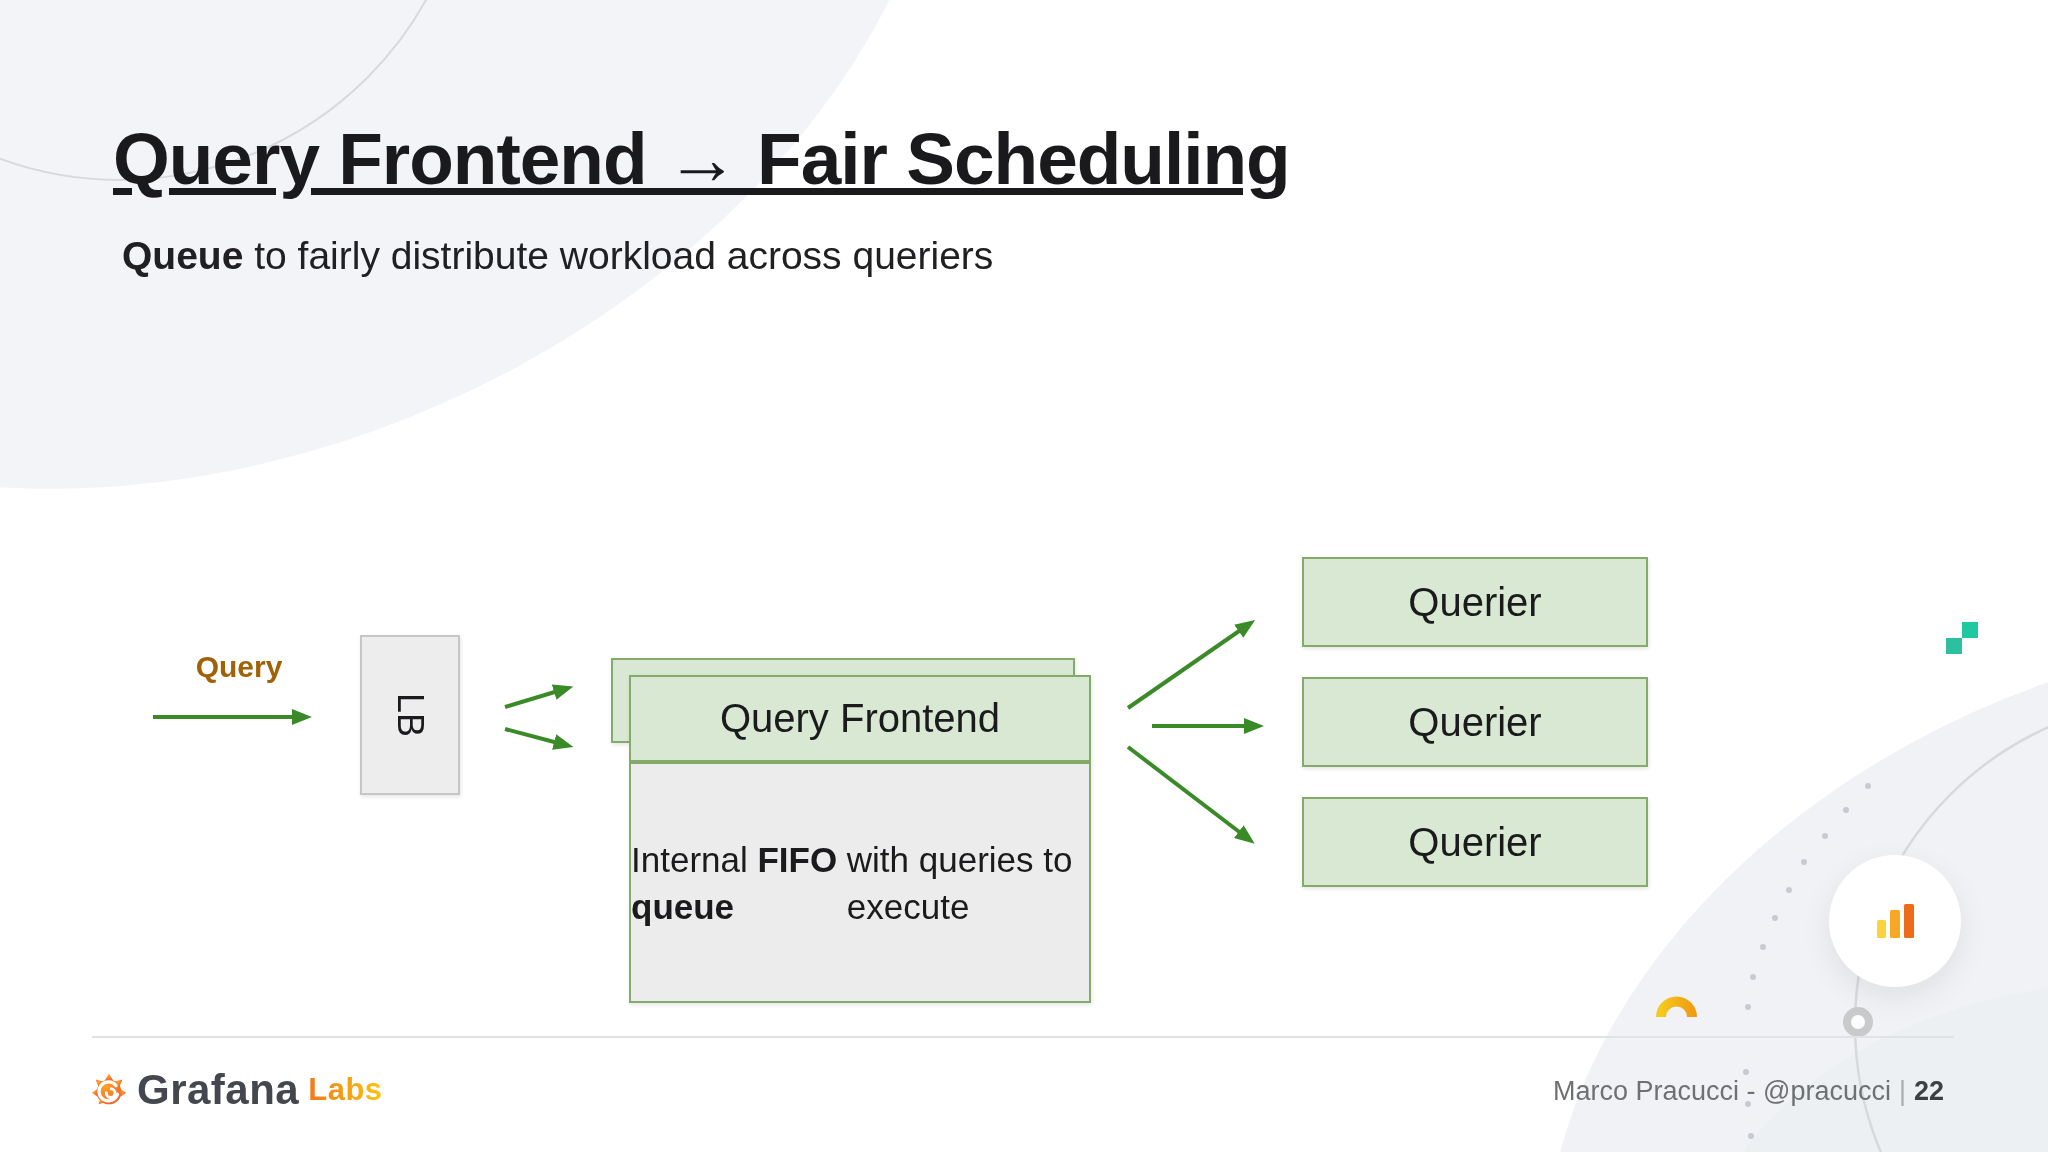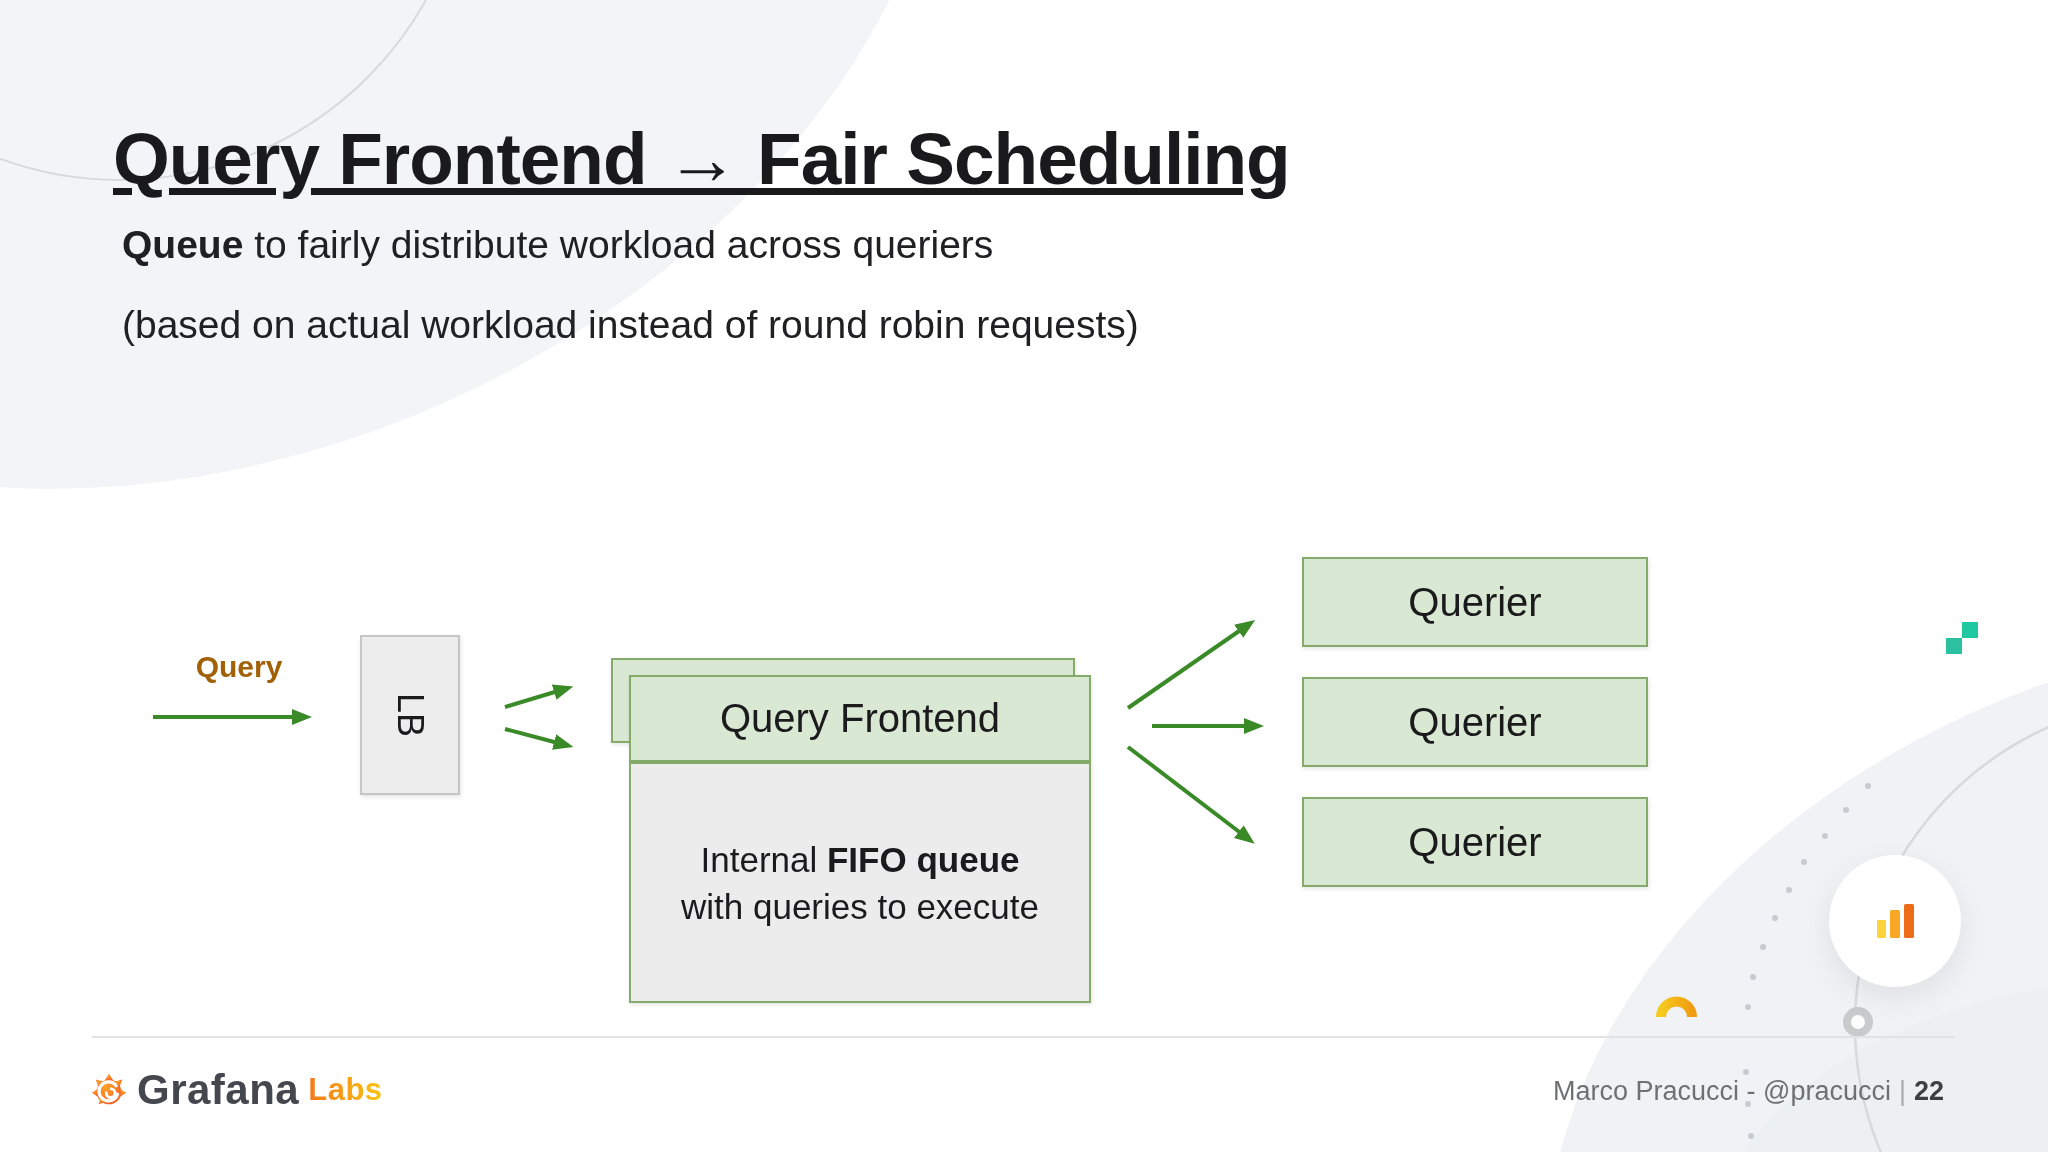--- a/index.html
+++ b/index.html
@@ -26,36 +26,36 @@
   .bars{display:flex;align-items:flex-end;gap:4px;margin-bottom:49px}
   .bar{border-radius:1.5px}
   .bar1{width:9px;height:18px;background:var(--bar-yellow,#fdd23a)}
   .bar2{width:10px;height:28px;background:var(--bar-orange,#f9a825)}
   .bar3{width:10px;height:34px;background:var(--bar-deep-orange,#ec6c1a)}
   
   .title{
     position:absolute;left:113px;top:55px;width:1800px;height:110px;
     font-size:73px;font-weight:bold;letter-spacing:-1px;line-height:110px;white-space:nowrap;text-decoration:underline;
   }
-  .subtitle{position:absolute;left:122px;top:205px;font-size:39px;line-height:80px;color:#202022}
+  .subtitle{position:absolute;left:122px;top:216px;font-size:39px;line-height:80px;color:#202022}
   .subtitle b{font-weight:bold}
   
   .box{
     position:absolute;box-sizing:border-box;display:flex;align-items:center;justify-content:center;
     box-shadow:1px 2px 4px rgba(0,0,0,.10);color:#1b1b1d;
   }
   .green{background:var(--accent-green-fill,#d9e8d2);border:2px solid var(--accent-green-border,#84ab69)}
   .lb-box{left:360px;top:635px;width:100px;height:160px;background:var(--neutral-fill,#ededee);
     border:2px solid var(--neutral-border,#c6c6c8);font-size:36px}
   .lb-box span{writing-mode:vertical-rl}
   .qf-back{left:611px;top:658px;width:464px;height:85px}
   .qf-front{left:629px;top:675px;width:462px;height:87px;font-size:40px}
   .fifo-box{left:629px;top:762px;width:462px;height:241px;background:var(--queue-fill,#ececec);
     border:2px solid var(--accent-green-border,#84ab69);font-size:35px;line-height:47px;
-    text-align:left;flex-direction:column}
+    text-align:left;flex-direction:row}
   .querier{left:1302px;width:346px;height:90px;font-size:40px}
   .q1{top:557px}.q2{top:677px}.q3{top:797px}
   .query-label{position:absolute;left:158px;top:650px;width:162px;text-align:center;
     font-weight:bold;font-size:30px;color:#a16207}
   .flow{stroke:var(--arrow-green,#3a8a28);stroke-width:4px;marker-end:url(#ah)}
   #ah path{fill:var(--arrow-green,#3a8a28)}
   
   .divider{position:absolute;left:92px;top:1036px;width:1862px;height:2px;background:var(--divider,#e0e2e5)}
   .footer-left{position:absolute;left:90px;top:1066px;display:flex;align-items:center;gap:9px}
   .wordmark{font-size:42px;font-weight:600;color:var(--brand-text,#44474d);letter-spacing:.5px}
@@ -109,21 +109,20 @@
   <div class="bars">
     <div class="bar bar1"></div>
     <div class="bar bar2"></div>
     <div class="bar bar3"></div>
   </div>
 </div>
 
 <h1 class="title">Query Frontend → Fair Scheduling</h1>
 <div class="subtitle">
   <div><b>Queue</b><span> to fairly distribute workload across queriers</span></div>
-  <div>(based on actual workload instead of round robin requests)</div>
 </div>
 
 <div class="query-label">Query</div>
 
 <div class="box green qf-back"></div>
 <div class="box green qf-front">Query Frontend</div>
 <div class="box fifo-box">
   <div><span>Internal </span><b>FIFO queue</b></div>
   <div>with queries to execute</div>
 </div>

